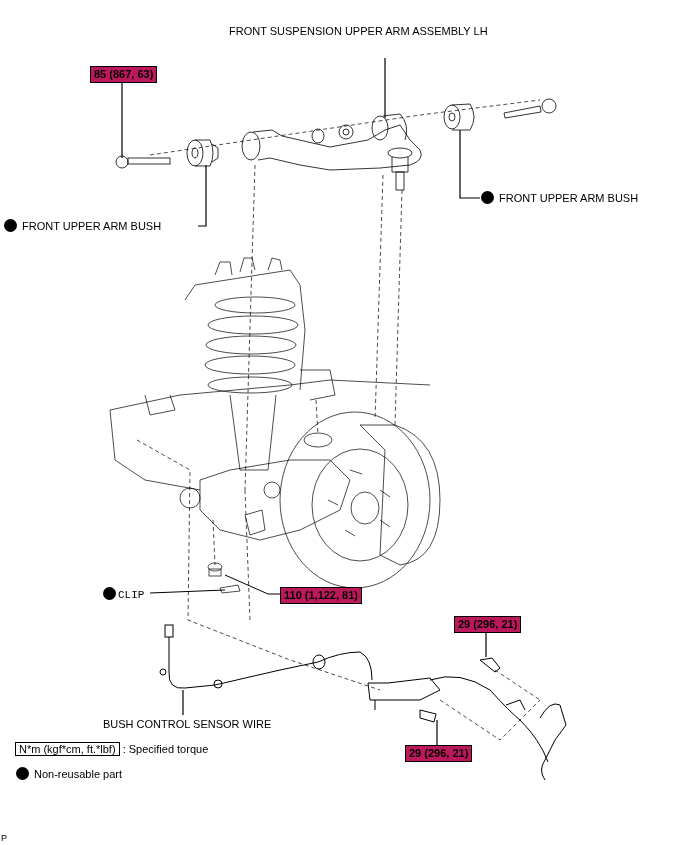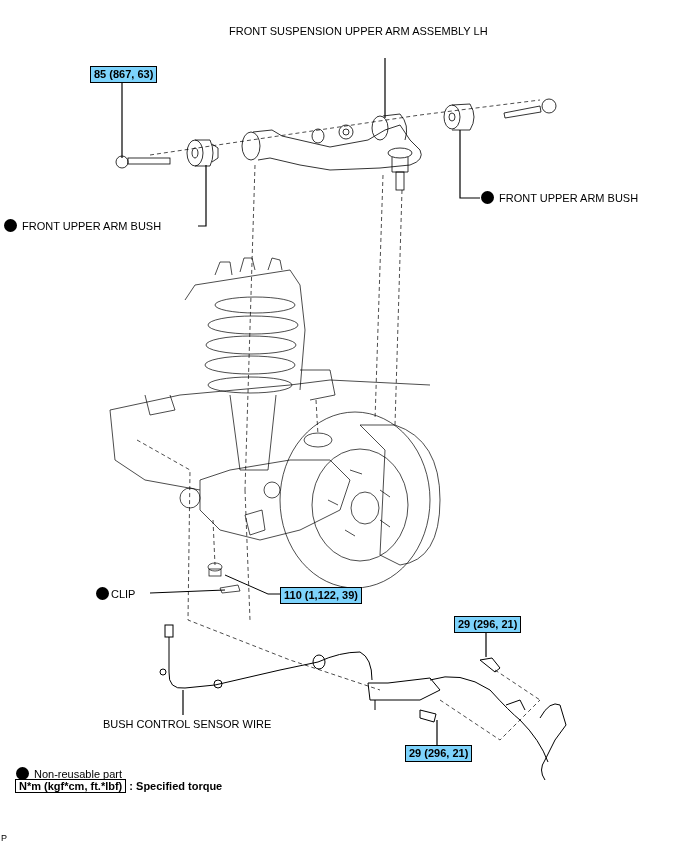--- a/index.html
+++ b/index.html
@@ -1,21 +1,21 @@
 <!DOCTYPE html>
 <html><head>
 <meta charset="utf-8">
 <style>
   html, body { margin: 0; padding: 0; background: #ffffff; }
   body { width: 691px; height: 845px; position: relative; overflow: hidden;
          font-family: "Liberation Sans", sans-serif; color: #000; }
   #stage { position: absolute; left: 0; top: 0; width: 691px; height: 845px; }
   .lbl { position: absolute; font-size: 11px; white-space: nowrap; line-height: 15px; }
   .torque { position: absolute; font-size: 11px; font-weight: bold; border: 1.4px solid #000;
-            padding: 1px 3px; background: #7dd3fc; line-height: 13px; white-space: nowrap; }
+            padding: 1px 3px; background: #be185d; line-height: 13px; white-space: nowrap; }
   .dot { display: inline-block; width: 13px; height: 13px; border-radius: 50%; background: #000;
          vertical-align: -2px; margin-right: 5px; }
   .legend-box { border: 1px solid #000; padding: 0 3px; }
   .corner { position: absolute; left: 1px; top: 833px; font-size: 9px; }
 </style>
 </head>
 <body>
 
 <svg id="stage" viewBox="0 0 691 845" xmlns="http://www.w3.org/2000/svg">
   <g fill="none" stroke="#000" stroke-width="0.8">
@@ -146,33 +146,33 @@
 <div class="torque" style="left:90px; top:66px;">85 (867, 63)</div>
 
 <div class="lbl" style="left:4px; top:219px;">
   <span class="dot"></span><span>FRONT UPPER ARM BUSH</span>
 </div>
 
 <div class="lbl" style="left:481px; top:191px;">
   <span class="dot"></span><span>FRONT UPPER ARM BUSH</span>
 </div>
 
-<div class="lbl" style="left:96px; top:587px;">
+<div class="lbl" style="left:103px; top:587px;font-family:Liberation Mono, monospace;">
   <span class="dot" style="margin-right:2px;"></span><span>CLIP</span>
 </div>
 
-<div class="torque" style="left:280px; top:587px;">110 (1,122, 39)</div>
+<div class="torque" style="left:280px; top:587px;">110 (1,122, 81)</div>
 
 <div class="torque" style="left:454px; top:616px;">29 (296, 21)</div>
 
 <div class="torque" style="left:405px; top:745px;">29 (296, 21)</div>
 
 <div class="lbl" style="left:103px; top:717px;">BUSH CONTROL SENSOR WIRE</div>
 
-<div class="lbl" style="left:15px; top:779px;font-weight:bold;">
+<div class="lbl" style="left:15px; top:742px;">
   <span class="legend-box">N*m (kgf*cm, ft.*lbf)</span>
   <span>: Specified torque</span>
 </div>
 
 <div class="lbl" style="left:16px; top:767px;">
   <span class="dot"></span><span>Non-reusable part</span>
 </div>
 
 <div class="corner">P</div>
 

